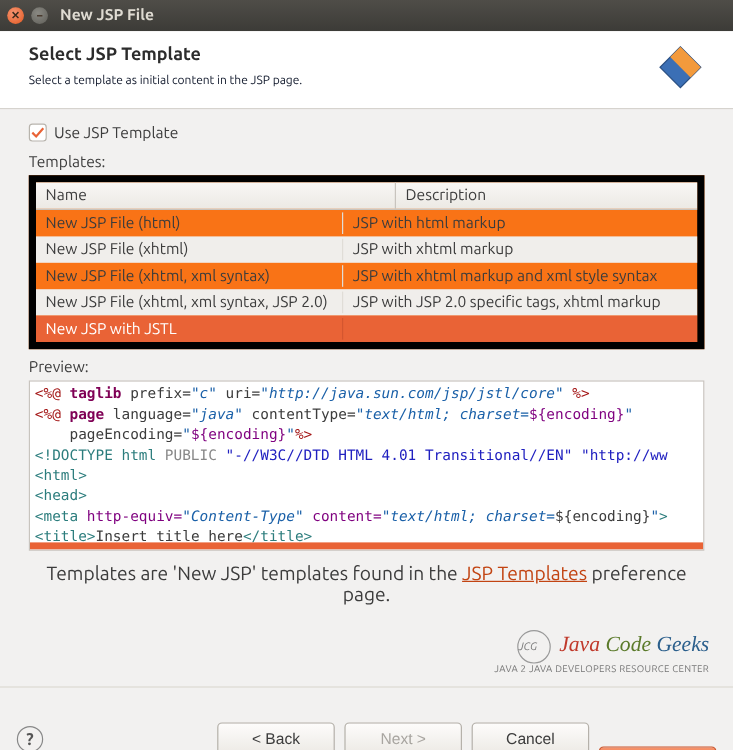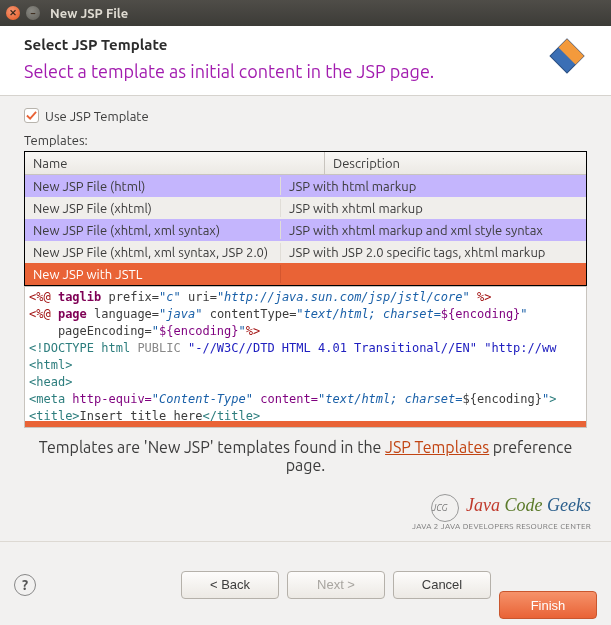--- a/index.html
+++ b/index.html
@@ -5,29 +5,29 @@
 * { box-sizing: border-box; margin: 0; padding: 0; }
 body { font-family: "Ubuntu", "Liberation Sans", sans-serif; font-size: 13px; background: #f2f1f0; color: #3c3c3c; width: 611px; height: 625px; overflow: hidden; }
 .titlebar { height: 26px; background: linear-gradient(#4f4d48, #3c3b37); display: flex; align-items: center; padding: 0 6px; color: #dfdbd2; font-weight: bold; font-size: 13px; }
 .titlebar .window-btns { display: flex; gap: 6px; margin-right: 10px; }
 .titlebar .wbtn { width: 14px; height: 14px; border-radius: 50%; display: flex; align-items: center; justify-content: center; font-size: 9px; color: #3b2a1c; }
 .wbtn.close { background: radial-gradient(circle at 40% 35%, #f79674, #e2571e); }
 .wbtn.min { background: radial-gradient(circle at 40% 35%, #8a8983, #5f5e58); }
 .header { background: #fff; padding: 10px 24px 14px; border-bottom: 1px solid #d6d3ce; display: flex; justify-content: space-between; }
 .header-left { flex: 1; }
 .header h1 { font-size: 15px; font-weight: bold; margin-bottom: 8px; color: #2c2c2c; }
-.header p { font-size: 18px; color: #a21caf; }
+.header p { font-size: 10px; color: #0f172a; }
 .header-icon { width: 40px; height: 40px; margin-left: 10px; }
 .content { padding: 12px 24px 4px; }
 .chk-row { display: flex; align-items: center; gap: 6px; margin-bottom: 10px; }
 .chk { width: 15px; height: 15px; border: 1px solid #b8b4ad; border-radius: 3px; background: #fff; display: flex; align-items: center; justify-content: center; }
 .chk svg { width: 11px; height: 11px; }
 .label { font-size: 13px; }
 .section-label { font-size: 13px; margin-bottom: 4px; }
-.table { border: 1px solid #000000; background: #c4b5fd; }
+.table { border: 6px solid #000000; background: #f97316; }
 .table-head { display: flex; background: linear-gradient(#f8f7f5, #ece9e4); border-bottom: 1px solid #c8c4be; }
 .th { padding: 4px 8px; font-size: 13px; }
 .th.name { width: 300px; border-right: 1px solid #c8c4be; }
 .th.desc { flex: 1; }
 .tbody { }
 .tr { display: flex; height: 22px; align-items: center; }
 .tr.alt { background: #f0eeeb; }
 .tr.sel { background: #e96336; color: #fff; }
 .td { padding: 2px 8px; font-size: 13px; white-space: nowrap; overflow: hidden; }
 .td.name { width: 256px; border-right: 1px solid #e0ddd7; }
@@ -115,20 +115,21 @@
           <div class="td name">New JSP File (xhtml, xml syntax, JSP 2.0)</div>
           <div class="td desc">JSP with JSP 2.0 specific tags, xhtml markup</div>
         </div>
         <div class="tr sel">
           <div class="td name">New JSP with JSTL</div>
           <div class="td desc"></div>
         </div>
       </div>
   </div>
 
+  <div class="section-label" style="margin-top:8px">Preview:</div>
   <div class="preview-box" id="preview"><div><span class="c-tag">&lt;%@</span><span class="c-kw"> taglib </span><span>prefix=</span><span class="c-str">"c"</span><span> uri=</span><span class="c-str">"http://java.sun.com/jsp/jstl/core"</span><span class="c-tag"> %&gt;</span></div><div><span class="c-tag">&lt;%@</span><span class="c-kw"> page </span><span>language=</span><span class="c-str">"java"</span><span> contentType=</span><span class="c-str">"text/html; charset=</span><span class="c-attr">${encoding}</span><span class="c-str">"</span></div><div><span>    pageEncoding=</span><span class="c-str">"</span><span class="c-attr">${encoding}</span><span class="c-str">"</span><span class="c-tag">%&gt;</span></div><div><span class="c-teal">&lt;!</span><span class="c-teal">DOCTYPE </span><span class="c-teal">html </span><span class="c-gray">PUBLIC </span><span class="c-blue">"-//W3C//DTD HTML 4.01 Transitional//EN"</span><span> </span><span class="c-blue">"http://ww</span></div><div><span class="c-teal">&lt;</span><span class="c-teal">html</span><span class="c-teal">&gt;</span></div><div><span class="c-teal">&lt;</span><span class="c-teal">head</span><span class="c-teal">&gt;</span></div><div><span class="c-teal">&lt;</span><span class="c-teal">meta </span><span class="c-attr">http-equiv=</span><span class="c-str">"Content-Type"</span><span class="c-attr"> content=</span><span class="c-str">"text/html; charset=</span><span>${encoding}</span><span class="c-str">"</span><span class="c-teal">&gt;</span></div><div><span class="c-teal">&lt;</span><span class="c-teal">title</span><span class="c-teal">&gt;</span><span>Insert title here</span><span class="c-teal">&lt;/</span><span class="c-teal">title</span><span class="c-teal">&gt;</span></div><div class="scroll-ind"></div></div>
 
   <div class="footer-note">
     <span>Templates are 'New JSP' templates found in the </span><a href="#">JSP Templates</a><span> preference page.</span>
   </div>
 </div>
 
 <div class="logo-area">
   <span class="jcg-badge">JCG</span>
   <span class="geeks"><span class="j">Java </span><span class="c">Code </span><span class="g">Geeks</span></span>

